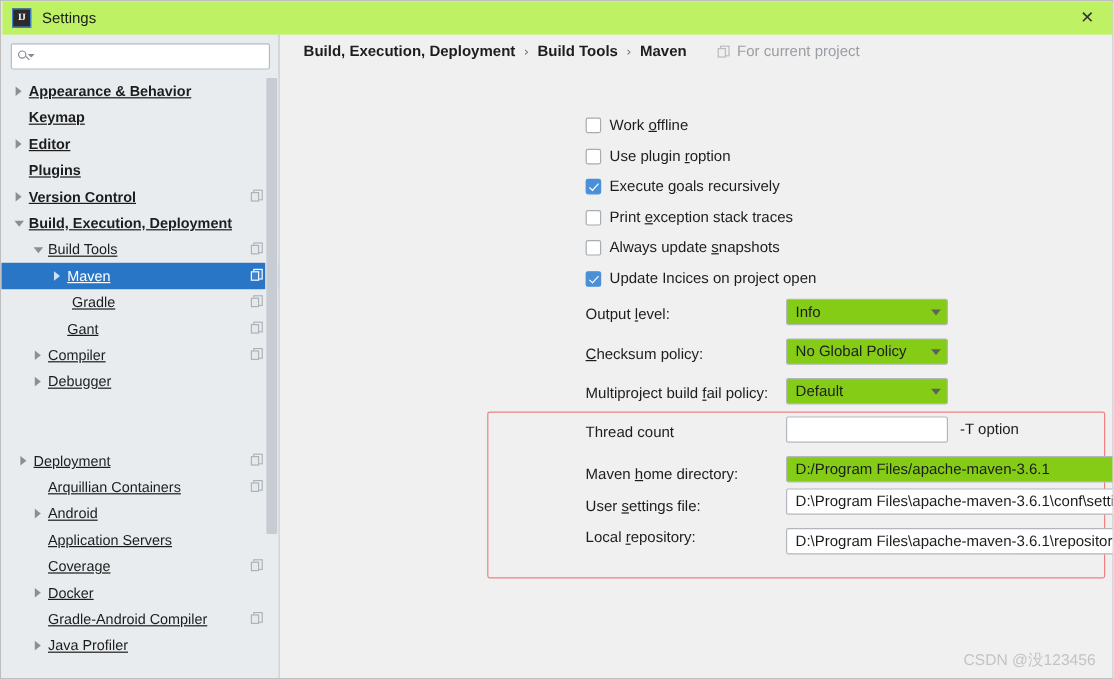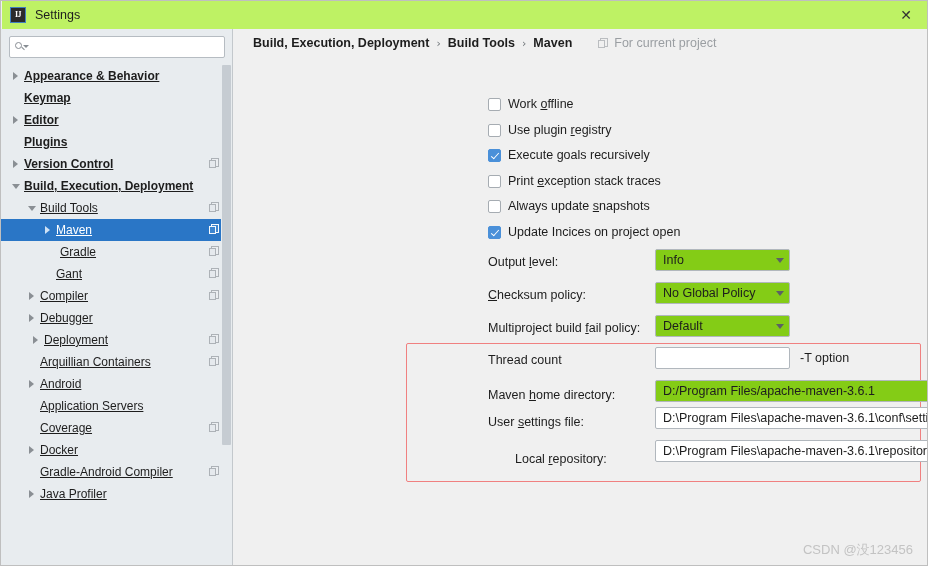--- a/index.html
+++ b/index.html
@@ -440,21 +440,21 @@
             <span class="b"></span>
             <span class="a"></span>
           </span>
         </div>
         <div class="tree-row" style="padding-left: 24px;">
           <span class="arrow-box">
             <span class="arrow"></span>
           </span>
           <span class="tree-label">Debugger</span>
         </div>
-        <div class="tree-row" style="padding-left: 28px;">
+        <div class="tree-row" style="padding-left: 12px; margin-top: 44px;">
           <span class="arrow-box">
             <span class="arrow"></span>
           </span>
           <span class="tree-label">Deployment</span>
           <span class="copy-icon">
             <span class="b"></span>
             <span class="a"></span>
           </span>
         </div>
         <div class="tree-row" style="padding-left: 24px;">
@@ -527,21 +527,21 @@
       </span>
     </div>
 
     <div id="checkbox-area">
         <div class="cb-row" style="top: 66px;">
           <span class="cbox"></span>
           <span class="cb-label"><span>Work </span><span class="mn">o</span><span>ffline</span></span>
         </div>
         <div class="cb-row" style="top: 92px;">
           <span class="cbox"></span>
-          <span class="cb-label"><span>Use plugin </span><span class="mn">r</span><span>egistry</span></span>
+          <span class="cb-label"><span>Use plugin </span><span class="mn">r</span><span>option</span></span>
         </div>
         <div class="cb-row" style="top: 117px;">
           <span class="cbox checked"></span>
           <span class="cb-label"><span>Execute </span><span class="mn">g</span><span>oals recursively</span></span>
         </div>
         <div class="cb-row" style="top: 143px;">
           <span class="cbox"></span>
           <span class="cb-label"><span>Print </span><span class="mn">e</span><span>xception stack traces</span></span>
         </div>
         <div class="cb-row" style="top: 168px;">
@@ -596,21 +596,21 @@
     <div class="version-note" style="left:423px; top:377px;">(Version: 3.6.1)</div>
 
     <div class="f-label" style="left:254px; top:384px;">
       <span>User </span><span class="mn">s</span><span>ettings file:</span>
     </div>
     <div class="txtfield" style="left:421px; top:378px; width:411px;">
       <span class="val">D:\Program Files\apache-maven-3.6.1\conf\settings.xml</span>
 
     </div>
 
-    <div class="f-label" style="left:254px; top:421px;margin-left:27px;">
+    <div class="f-label" style="left:254px; top:410px;">
       <span>Local </span><span class="mn">r</span><span>epository:</span>
     </div>
     <div class="txtfield" style="left:421px; top:411px; width:411px;">
       <span class="val">D:\Program Files\apache-maven-3.6.1\repository</span>
 
     </div>
 
   </div>
 
   <div class="watermark">CSDN @没123456</div>

